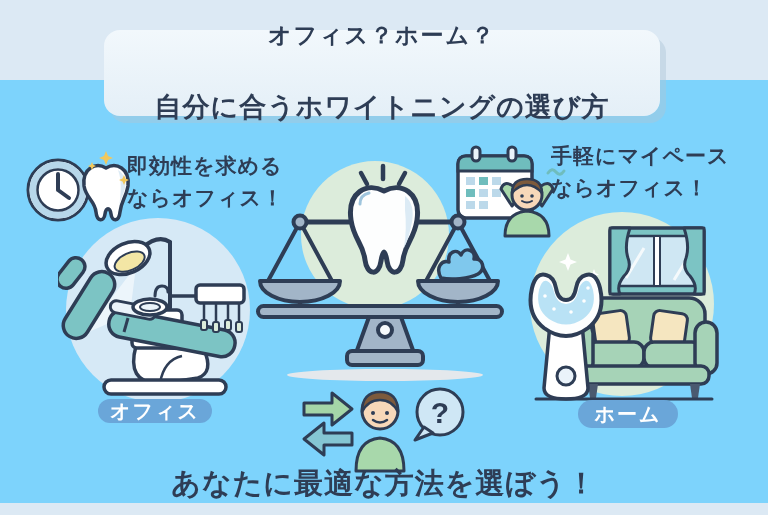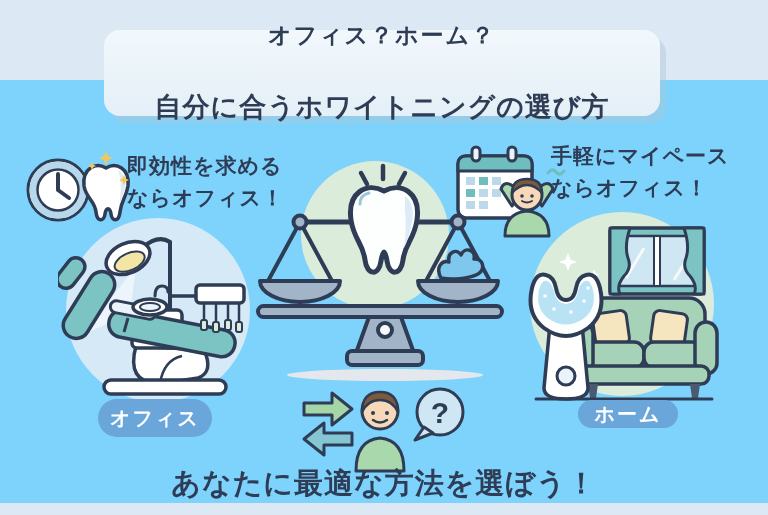--- a/index.html
+++ b/index.html
@@ -20,21 +20,21 @@
   .title-line2{font-size:27px;font-weight:800;letter-spacing:1px;line-height:1.3;margin-top:40px;}
   .headline{position:absolute;font-size:21px;font-weight:800;line-height:1.5;letter-spacing:1px;}
   .headline-office{left:127px;top:150px;}
   .headline-home{left:551px;top:140px;}
   .abs{position:absolute;}
   .badge{
     position:absolute;background:#6aa6d9;border-radius:19px;color:#ffffff;
     font-size:20px;font-weight:800;letter-spacing:2px;
     display:flex;align-items:center;justify-content:center;
   }
-  .badge-office{left:98px;top:399px;width:114px;height:38px;}
+  .badge-office{left:98px;top:399px;width:114px;height:24px;}
   .badge-home{left:578px;top:400px;width:100px;height:28px;}
   .footer-text{
     position:absolute;left:0;top:464px;width:768px;text-align:center;
     font-size:29px;font-weight:800;letter-spacing:1px;
   }
   svg{display:block;}
 </style>
 </head>
 <body>
 

